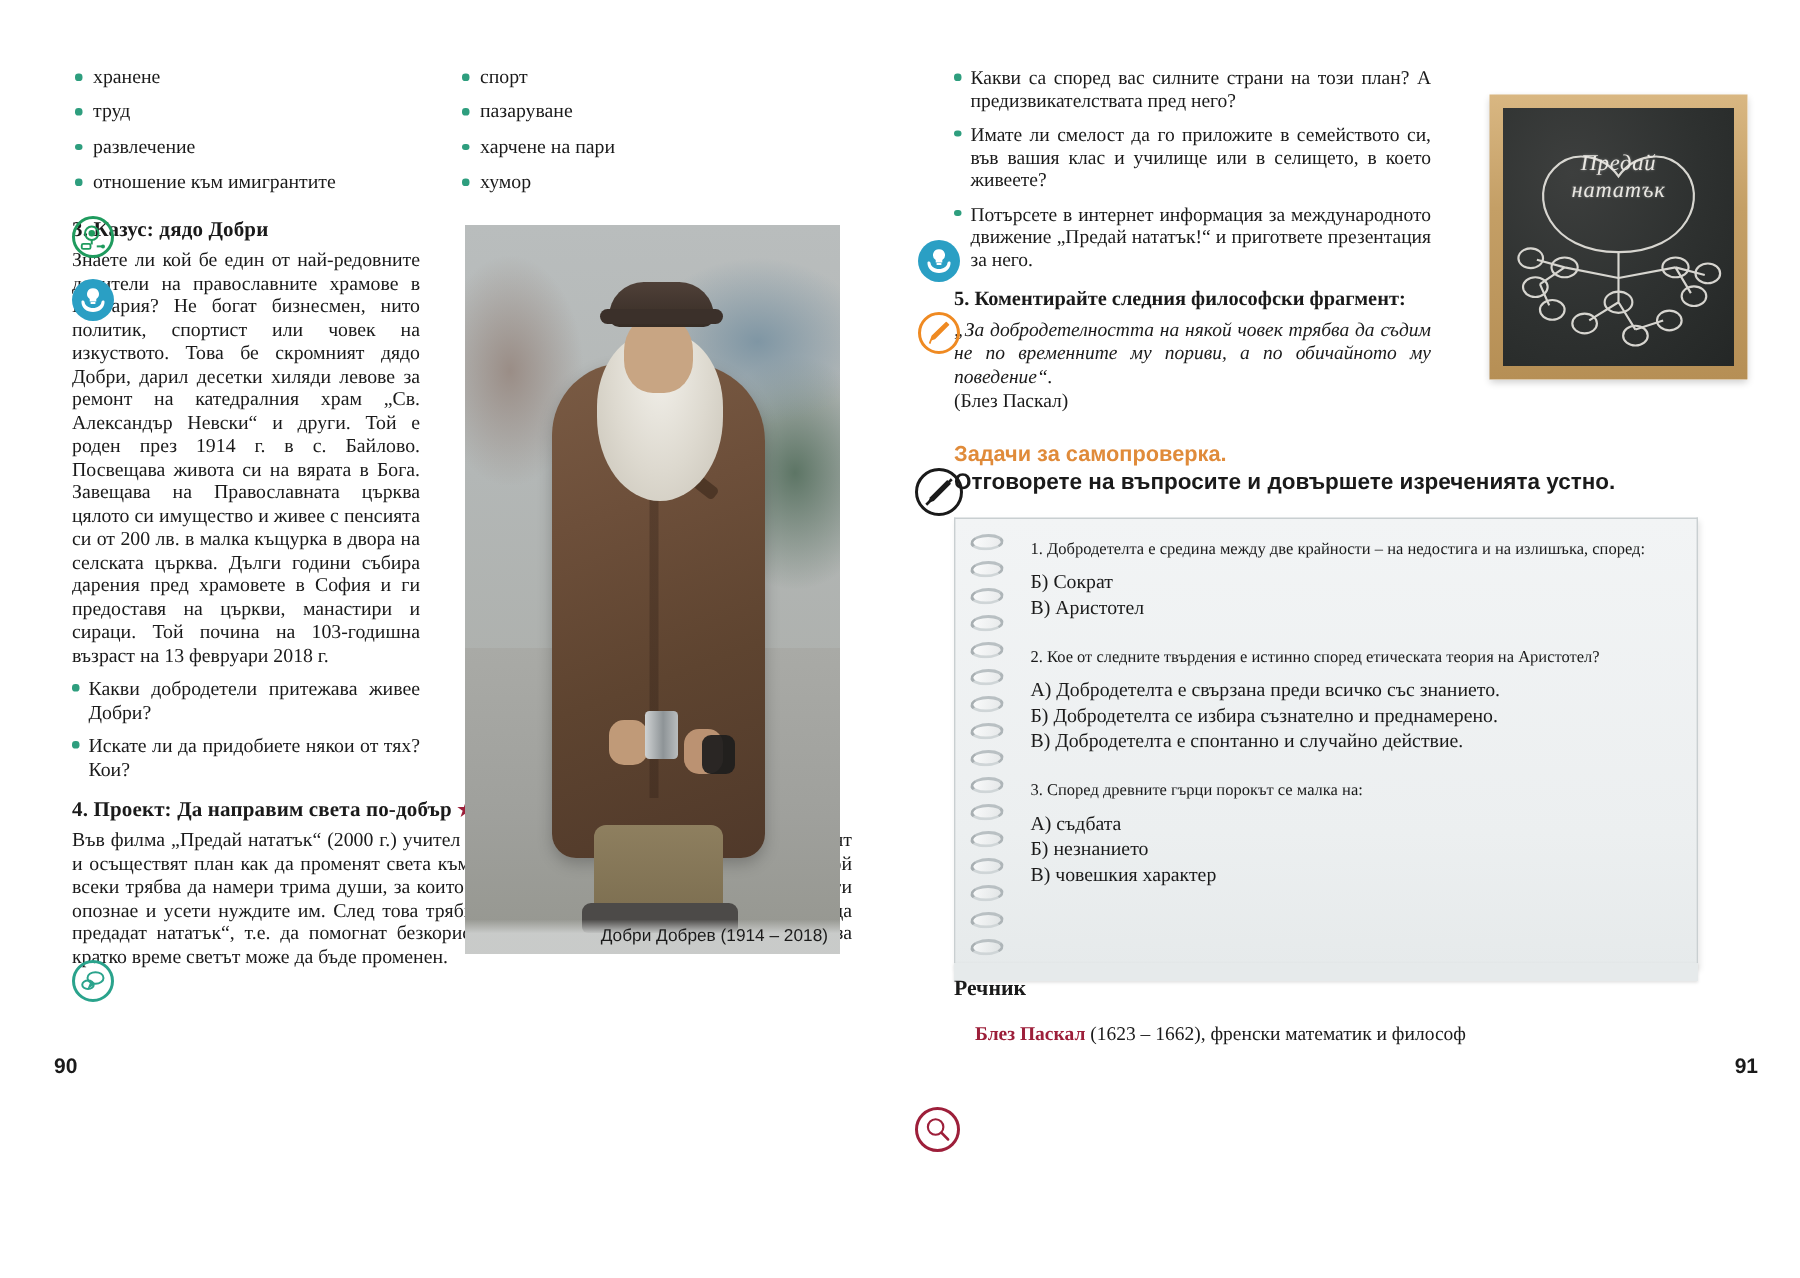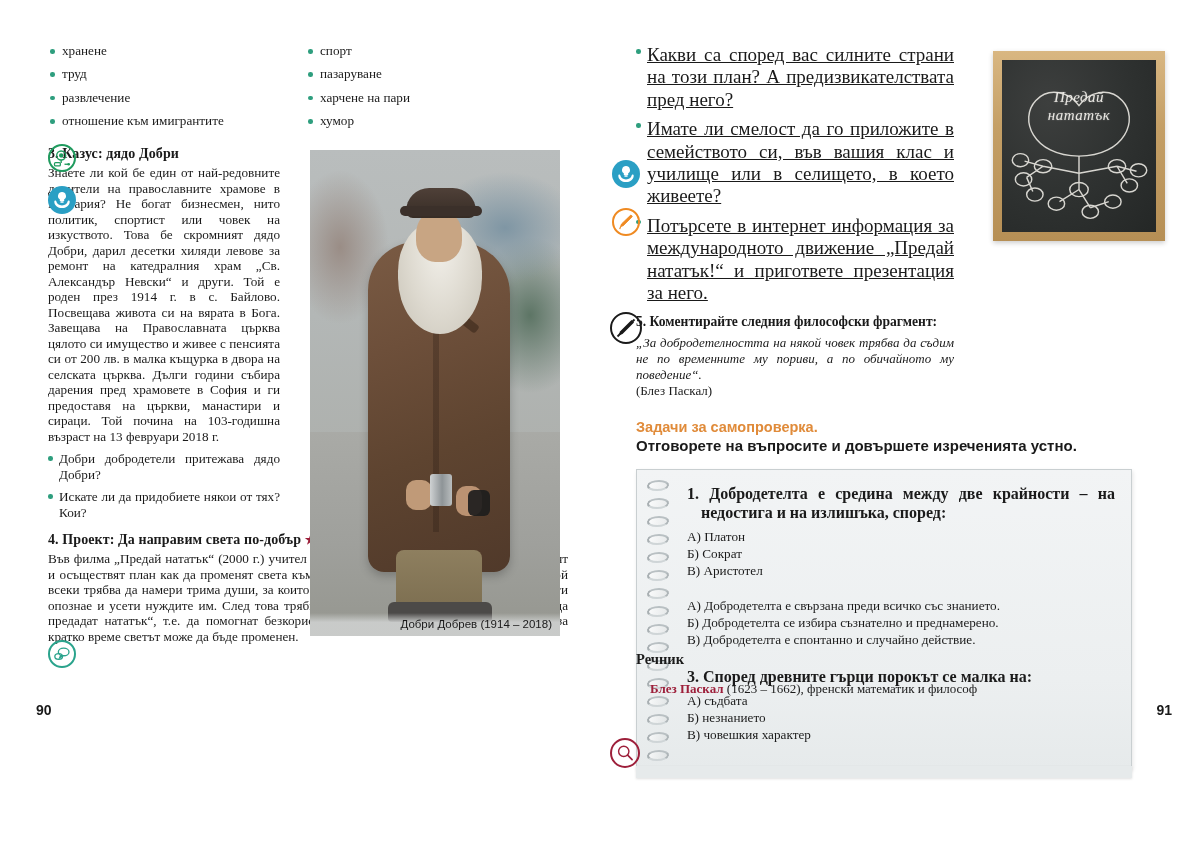--- a/index.html
+++ b/index.html
@@ -158,32 +158,32 @@
     font-size: 14px; font-weight: bold; color: #1a1a1a;
   }
   .page-num-left  { left: 36px; }
   .page-num-right { right: 28px; }
 
   
   .right-inner { position: absolute; left: 36px; top: 44px; width: 530px; }
   .r-qlist { list-style: none; margin: 0; padding: 0; }
   .r-qlist li {
     position: relative; padding-left: 11px; margin-bottom: 7px;
-    font-size: 19px; line-height: 1.18; text-align: justify; text-decoration: underline;
+    font-size: 13px; line-height: 1.18; text-align: justify;
   }
   .r-qlist li::before {
     content: ""; position: absolute; left: 0; top: 5px;
     width: 4.5px; height: 4.5px; border-radius: 50%; background: #2e9e7e;
   }
   .r-sec-head { font-weight: bold; font-size: 13.6px; margin: 10px 0 5px 0; }
   .quote { font-style: italic; font-size: 13px; line-height: 1.22; text-align: justify; }
   .quote-src { font-style: normal; font-size: 13px; }
 
   .board-wrap {
-    position: absolute; left: 357px; top: 7px;
+    position: absolute; left: 357px; top: 19px;
     width: 172px; height: 190px;
   }
   .board-frame {
     position: absolute; inset: 0;
     background: linear-gradient(#d9b782,#c49f66 40%,#b68f55 100%);
     padding: 9px;
     box-shadow: 0 2px 5px rgba(0,0,0,.2);
   }
   .board-inner {
     position: absolute; left: 9px; top: 9px; right: 9px; bottom: 9px;
@@ -230,21 +230,21 @@
   }
   .spiral { position: absolute; left: 10px; top: 10px; bottom: 12px; width: 26px; }
   .spiral span {
     display: block; width: 22px; height: 11px; margin-bottom: 7px;
     border: 2px solid #b9c0c3; border-radius: 50%;
     border-color: #b9c0c3 #aeb5b8 #cfd5d7 #a8afb2;
     transform: skewX(-12deg);
     background: linear-gradient(90deg, rgba(255,255,255,.6), rgba(0,0,0,.03));
   }
   .quiz-q {
-    font-weight: bold; font-size: 16px; line-height: 1.2;
+    font-weight: normal; font-size: 11px; line-height: 1.2;
     margin: 0 0 7px 0; text-indent: -14px; padding-left: 14px;
     text-align: justify; text-align-last: left;
   }
   .quiz-opts { list-style: none; margin: 0 0 18px 0; padding: 0; }
   .quiz-opts li { font-size: 13.2px; line-height: 1.28; }
 
   .dict-wrap { position: absolute; left: 36px; bottom: 50px; width: 520px; }
   .dict-title { font-weight: bold; font-size: 14.5px; margin: 0 0 4px 0; }
   .dict-entry { font-size: 13px; margin-left: 14px; }
   .dict-term { color: #9d1f3a; font-weight: bold; }
@@ -276,21 +276,21 @@
             <li>хумор</li>
           </ul>
         </div>
       </div>
 
       <div class="casus-block">
         <h2 class="sec-head">3. Казус: дядо Добри</h2>
         <div class="casus-text">
           <p class="body-text">Знаете ли кой бе един от най-редовните дарители на православните храмове в България? Не богат бизнесмен, нито политик, спортист или човек на изкуството. Това бе скромният дядо Добри, дарил десетки хиляди левове за ремонт на катедралния храм „Св. Александър Невски“ и други. Той е роден през 1914 г. в с. Байлово. Посвещава живота си на вярата в Бога. Завещава на Православната църква цялото си имущество и живее с пенсията си от 200 лв. в малка къщурка в двора на селската църква. Дълги години събира дарения пред храмовете в София и ги предоставя на църкви, манастири и сираци. Той почина на 103-годишна възраст на 13 февруари 2018 г.</p>
           <ul class="q-list">
-            <li>Добри добродетели притежава дядо Добри?</li>
+            <li>Какви добродетели притежава живее Добри?</li>
             <li>Искате ли да придобиете някои от тях? Кои?</li>
           </ul>
         </div>
       </div>
 
       <div style="margin-top:12px;">
         <h2 class="sec-head">
           <span>4. Проект: Да направим света по-добър</span>
           <span class="stars">★ ★</span>
         </h2>
@@ -380,25 +380,28 @@
             <span></span>
           <span></span>
             <span></span>
         </div>
 
         <p class="quiz-q">
           <span>1.</span>
           <span>Добродетелта е средина между две крайности – на недостига и на излишъка, според:</span>
         </p>
         <ul class="quiz-opts">
-          <li>А) Платон</li>
           <li>Б) Сократ</li>
           <li>В) Аристотел</li>
         </ul>
 
+        <p class="quiz-q">
+          <span>2.</span>
+          <span>Кое от следните твърдения е истинно според етическата теория на Аристотел?</span>
+        </p>
         <ul class="quiz-opts">
           <li>А) Добродетелта е свързана преди всичко със знанието.</li>
           <li>Б) Добродетелта се избира съзнателно и преднамерено.</li>
           <li>В) Добродетелта е спонтанно и случайно действие.</li>
         </ul>
 
         <p class="quiz-q">
           <span>3.</span>
           <span>Според древните гърци порокът се малка на:</span>
         </p>

